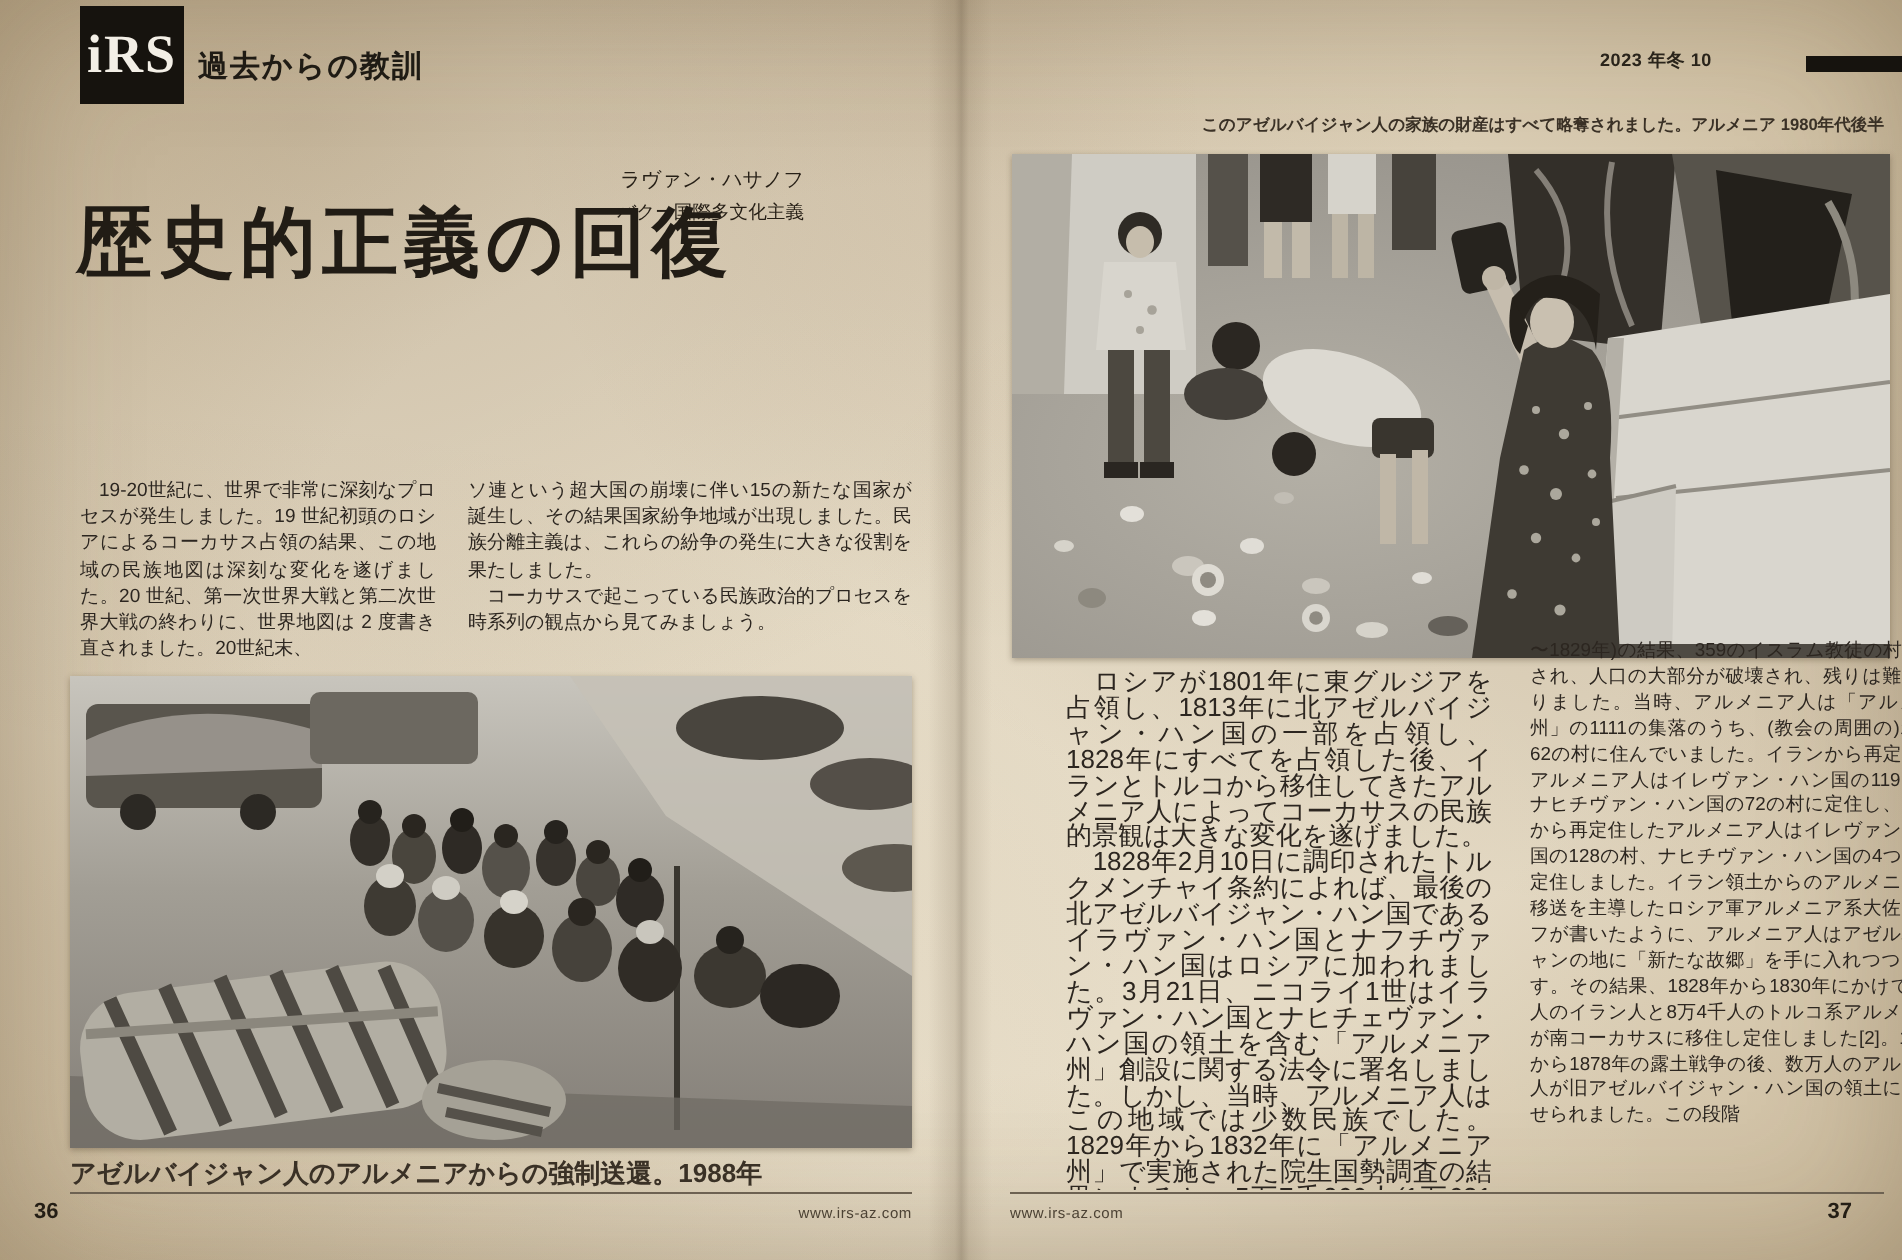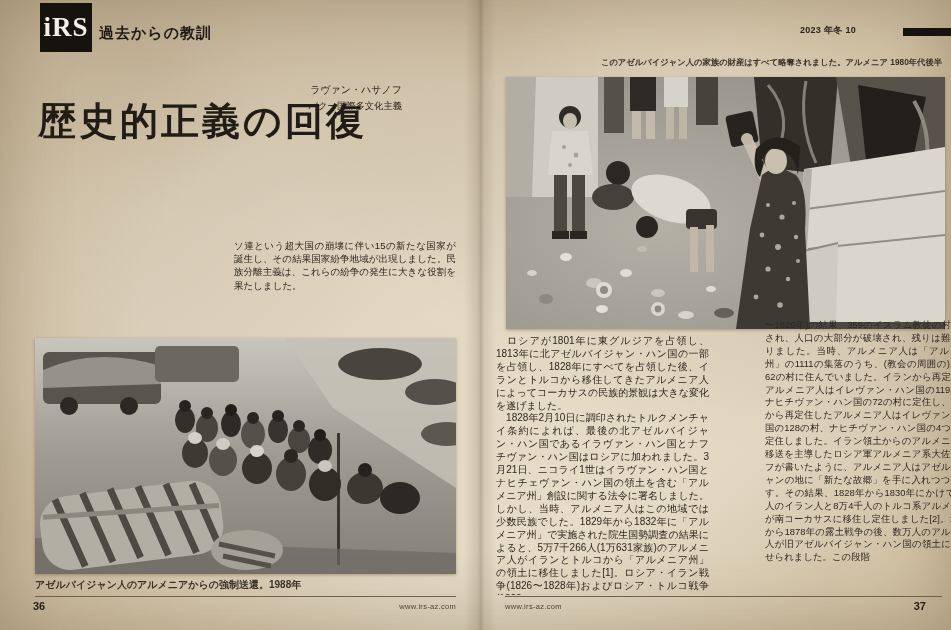--- a/index.html
+++ b/index.html
@@ -50,37 +50,37 @@
   .bodycol { position:absolute; font-size:9.5px; line-height:13.2px; text-align:justify; color:#2c2620; }
   .bodycol p { margin:0; }
   .lcol1 { left:40px;  top:239px; width:178px; }
   .lcol2 { left:234px; top:239px; width:222px; }
 
   .photo { position:absolute; overflow:hidden; box-shadow:0 1px 3px rgba(60,45,25,.35); }
   .photo svg { display:block; width:100%; height:100%; }
   .left-photo  { left:35px;  top:338px; width:421px; height:236px; }
   .right-photo { left:506px; top:77px;  width:439px; height:252px; }
 
-  .caption { position:absolute; font-size:10px; font-weight:bold; color:#3a3126; }
+  .caption { position:absolute; font-size:13px; font-weight:bold; color:#3a3126; }
   .caption-left  { left:35px; top:578px; width:421px; }
   .caption-right { left:540px; top:57px; width:402px; text-align:right; font-size:8.3px; }
 
   .rule { position:absolute; height:1px; background:#6d6252; }
   .rule-left  { left:35px;  top:596px; width:421px; }
   .rule-right { left:505px; top:596px; width:437px; }
 
   .pagenum { position:absolute; font-size:11px; font-weight:bold; color:#241e15; }
-  .pagenum-36 { left:33px; top:600px; }
+  .pagenum-36 { left:17px; top:600px; }
   .pagenum-37 { left:864px; top:600px; width:62px; text-align:right; }
   .siteurl { position:absolute; font-size:7.5px; color:#4c4234; letter-spacing:.3px; }
   .url-left  { left:330px; top:602px; width:126px; text-align:right; }
   .url-right { left:505px; top:602px; }
 
   
-  .rcol1 { left:496px; top:335px; width:213px; height:260px; overflow:hidden; font-size:10px; line-height:12.9px; }
+  .rcol1 { left:533px; top:335px; width:213px; height:260px; overflow:hidden; font-size:13px; line-height:12.9px; }
   .rcol2 { left:727px; top:319px; width:215px; height:260px; overflow:hidden; font-size:9.4px; line-height:12.9px;margin-left:38px; }
 </style>
 </head>
 <body>
 
 <div class="spread">
 
   <div class="logo-box">
     <span class="logo-text">iRS</span>
   </div>
@@ -88,22 +88,26 @@
   <div class="issue-text">2023 年冬 10</div>
   <div class="issue-bar"></div>
 
   <div class="author">
     <div class="author-name">ラヴァン・ハサノフ</div>
     <div class="author-org">バクー国際多文化主義</div>
   </div>
 
   <h1 class="headline">歴史的正義の回復</h1>
 
+  <div class="bodycol lcol1">
+    <p>　19-20世紀に、世界で非常に深刻なプロセスが発生しました。19 世紀初頭のロシアによるコーカサス占領の結果、この地域の民族地図は深刻な変化を遂げました。20 世紀、第一次世界大戦と第二次世界大戦の終わりに、世界地図は 2 度書き直されました。20世紀末、</p>
+  </div>
   <div class="bodycol lcol2">
     <p>ソ連という超大国の崩壊に伴い15の新たな国家が誕生し、その結果国家紛争地域が出現しました。民族分離主義は、これらの紛争の発生に大きな役割を果たしました。</p>
+    <p>　コーカサスで起こっている民族政治的プロセスを時系列の観点から見てみましょう。</p>
   </div>
 
   <div class="photo left-photo">
     <svg viewBox="0 0 421 236" preserveAspectRatio="none">
       <defs>
         <linearGradient id="lpbg" x1="0" y1="0" x2="0" y2="1">
           <stop offset="0" stop-color="#c8c5bd"></stop>
             <stop offset=".45" stop-color="#a29e95"></stop>
             <stop offset="1" stop-color="#847f78"></stop>
         </linearGradient>

